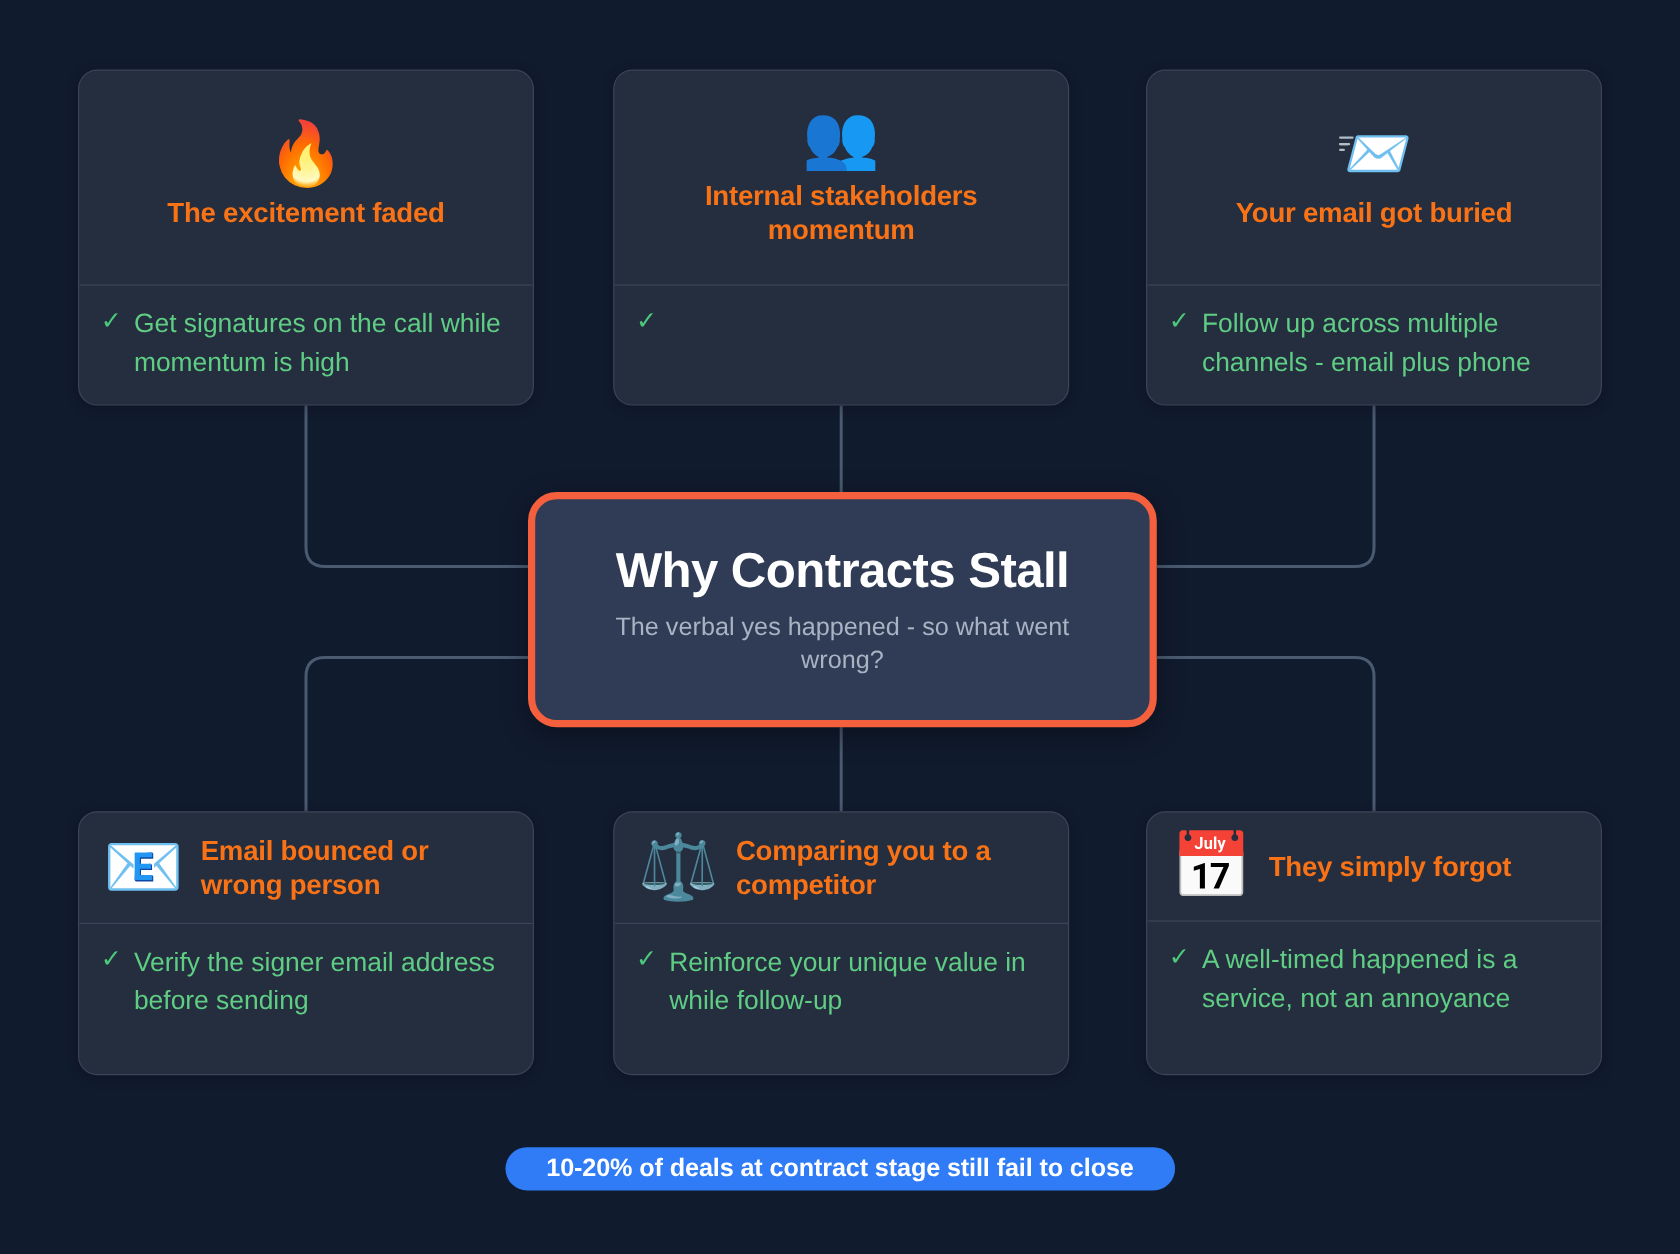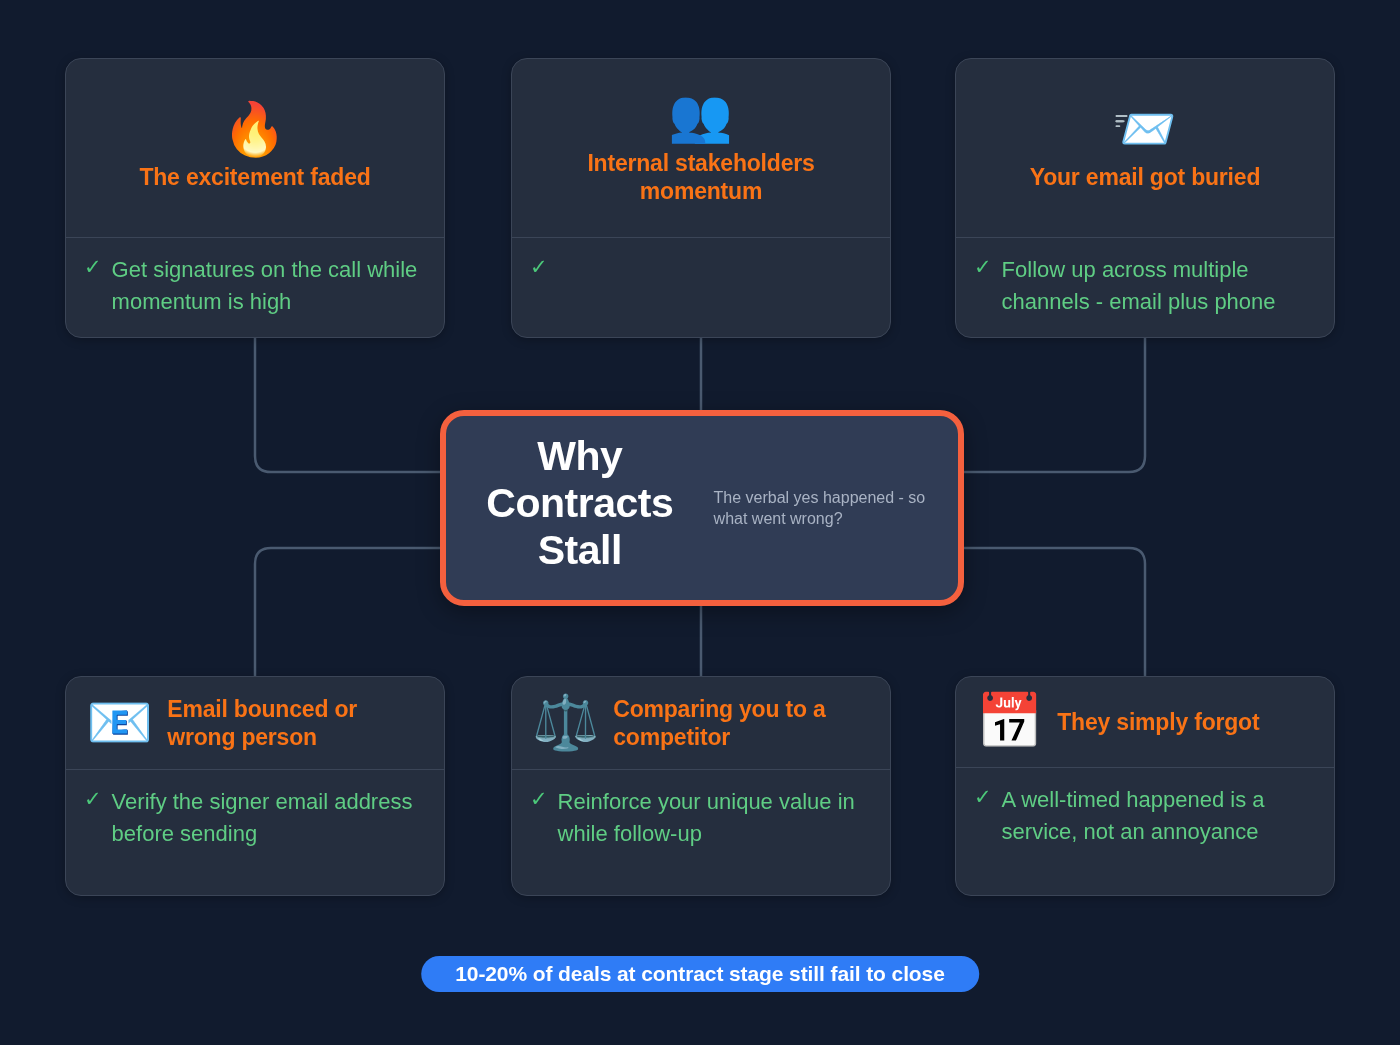--- a/index.html
+++ b/index.html
@@ -87,38 +87,38 @@
 
   
   #center-node {
     position:absolute;
     left:440px; top:410px;
     width:524px; height:196px;
     background:#303c55;
     border:6px solid #f4603e;
     border-radius:24px;
     display:flex;
-    flex-direction:row;
+    flex-direction:column;
     align-items:center;
     justify-content:center;
     box-shadow:0 6px 22px rgba(0,0,0,.35);
   }
   #center-node .center-title {
     color:#ffffff;
     font-size:41px;
     font-weight:bold;
     letter-spacing:-0.5px;
     margin-bottom:10px;
     text-align:center;
   }
   #center-node .center-sub {
     color:#a9b3c4;
-    font-size:16px;
+    font-size:21px;
     line-height:1.32;
-    text-align:left;
+    text-align:center;
     max-width:400px;
   }
 
   
   #stat-badge {
     position:absolute;
     left:50%;
     transform:translateX(-50%);
     top:956px;
     background:#2f7cf6;

